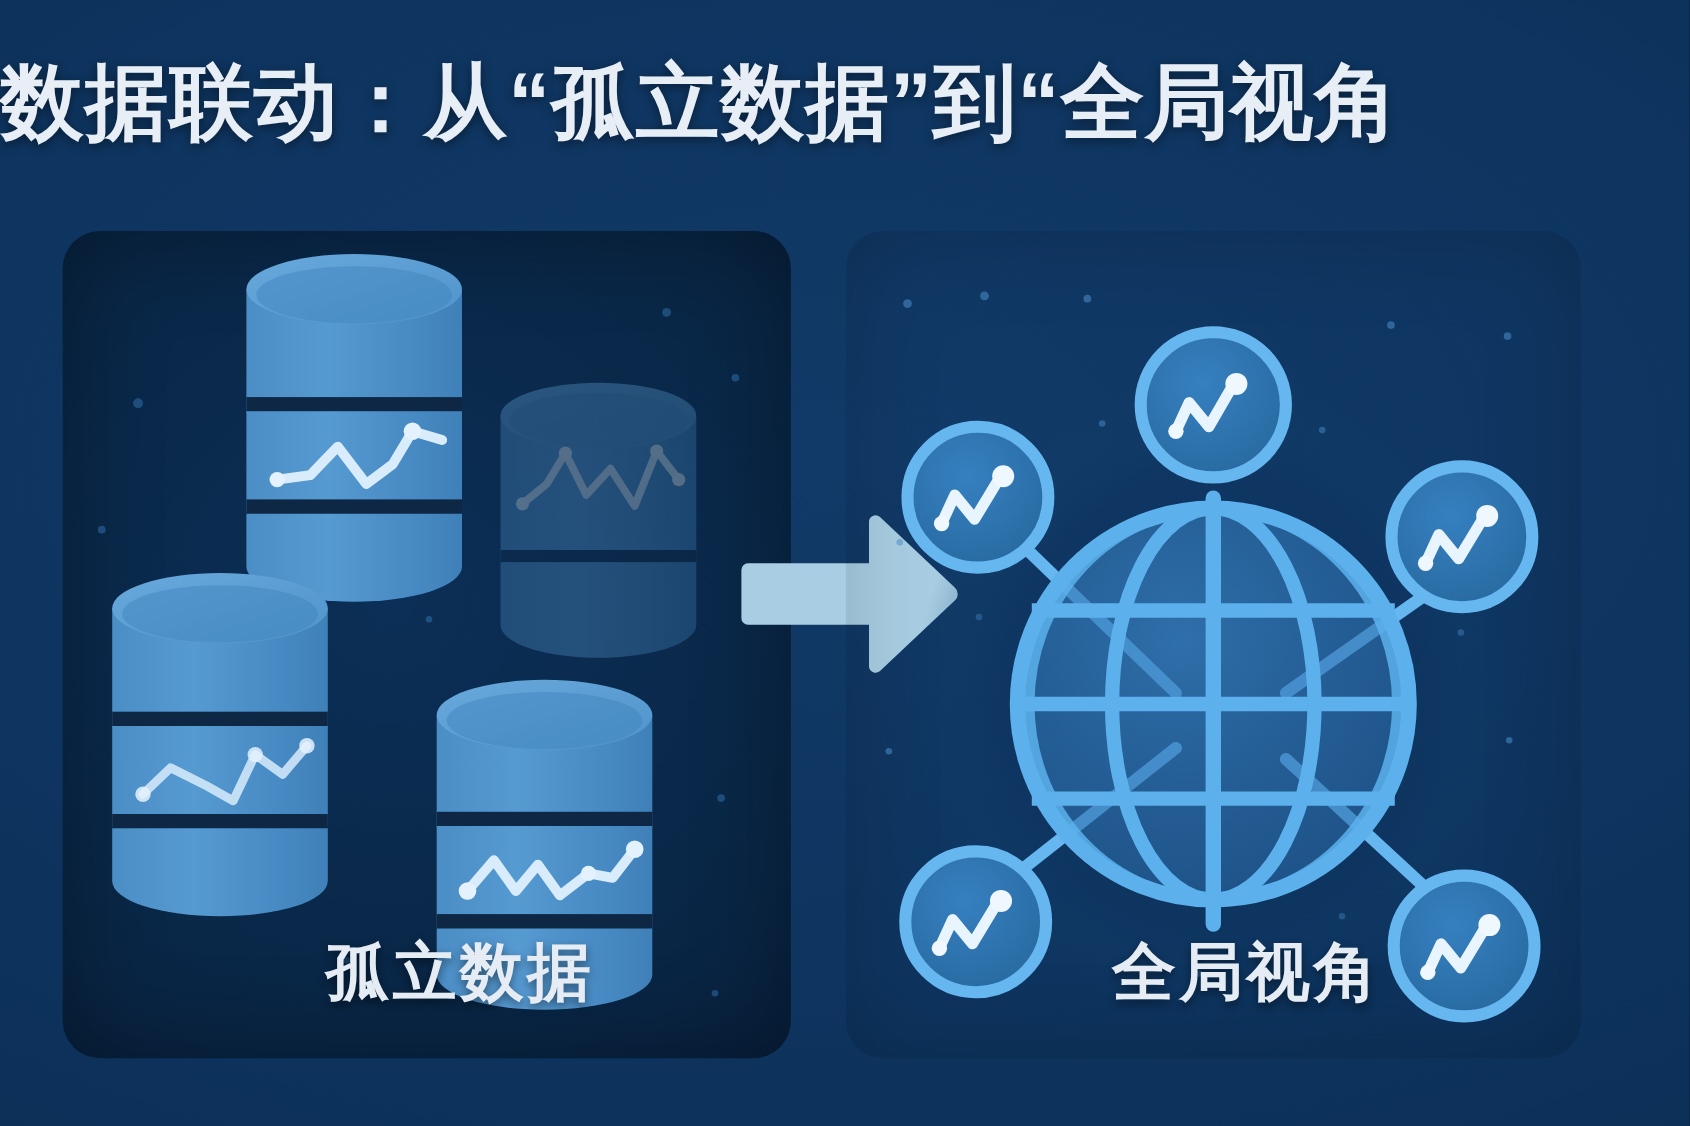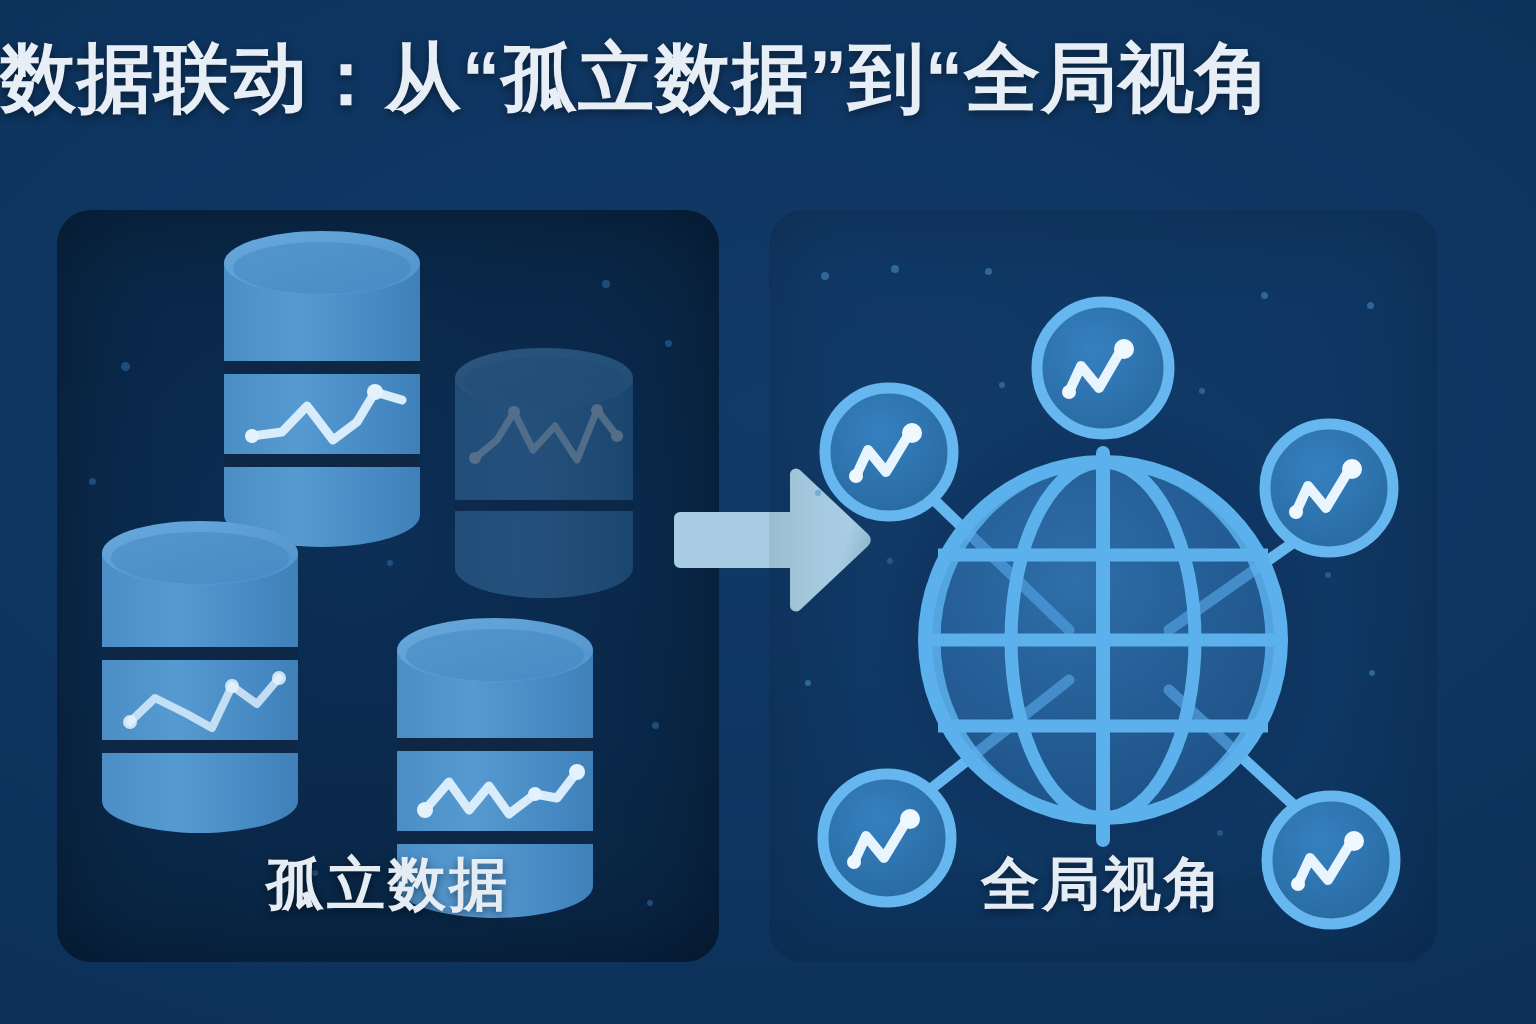--- a/index.html
+++ b/index.html
@@ -19,21 +19,21 @@
     width: 1536px;
     height: 1024px;
     background: radial-gradient(ellipse 120% 100% at 50% 40%, #123a68 0%, #0e3560 45%, #0a2a50 100%);
     overflow: hidden;
   }
 
   
   .title {
     position: absolute;
     left: 0;
-    top: 40px;
+    top: 56px;
     width: 1240px;
     text-align: center;
     font-size: 76px;
     font-weight: bold;
     letter-spacing: 1px;
     color: #e8eef5;
     text-shadow: 0 3px 10px rgba(0,0,0,0.45);
     white-space: nowrap;
     line-height: 1.0;
   }
@@ -74,20 +74,21 @@
     position: absolute;
     bottom: 38px;
     left: 0;
     width: 100%;
     text-align: center;
     font-size: 58px;
     font-weight: bold;
     color: #e5ecf4;
     text-shadow: 0 3px 9px rgba(0,0,0,0.45);
     letter-spacing: 3px;
+    padding-left: 30px;
   }
 
   
   svg { display: block; overflow: visible; }
   .db-band { fill: #0d2744; }
   .db-spark { stroke: #d8ecfb; }
   .db-dot   { fill: #e4f2fd; }
 
   .faded { opacity: 0.34; }
 

